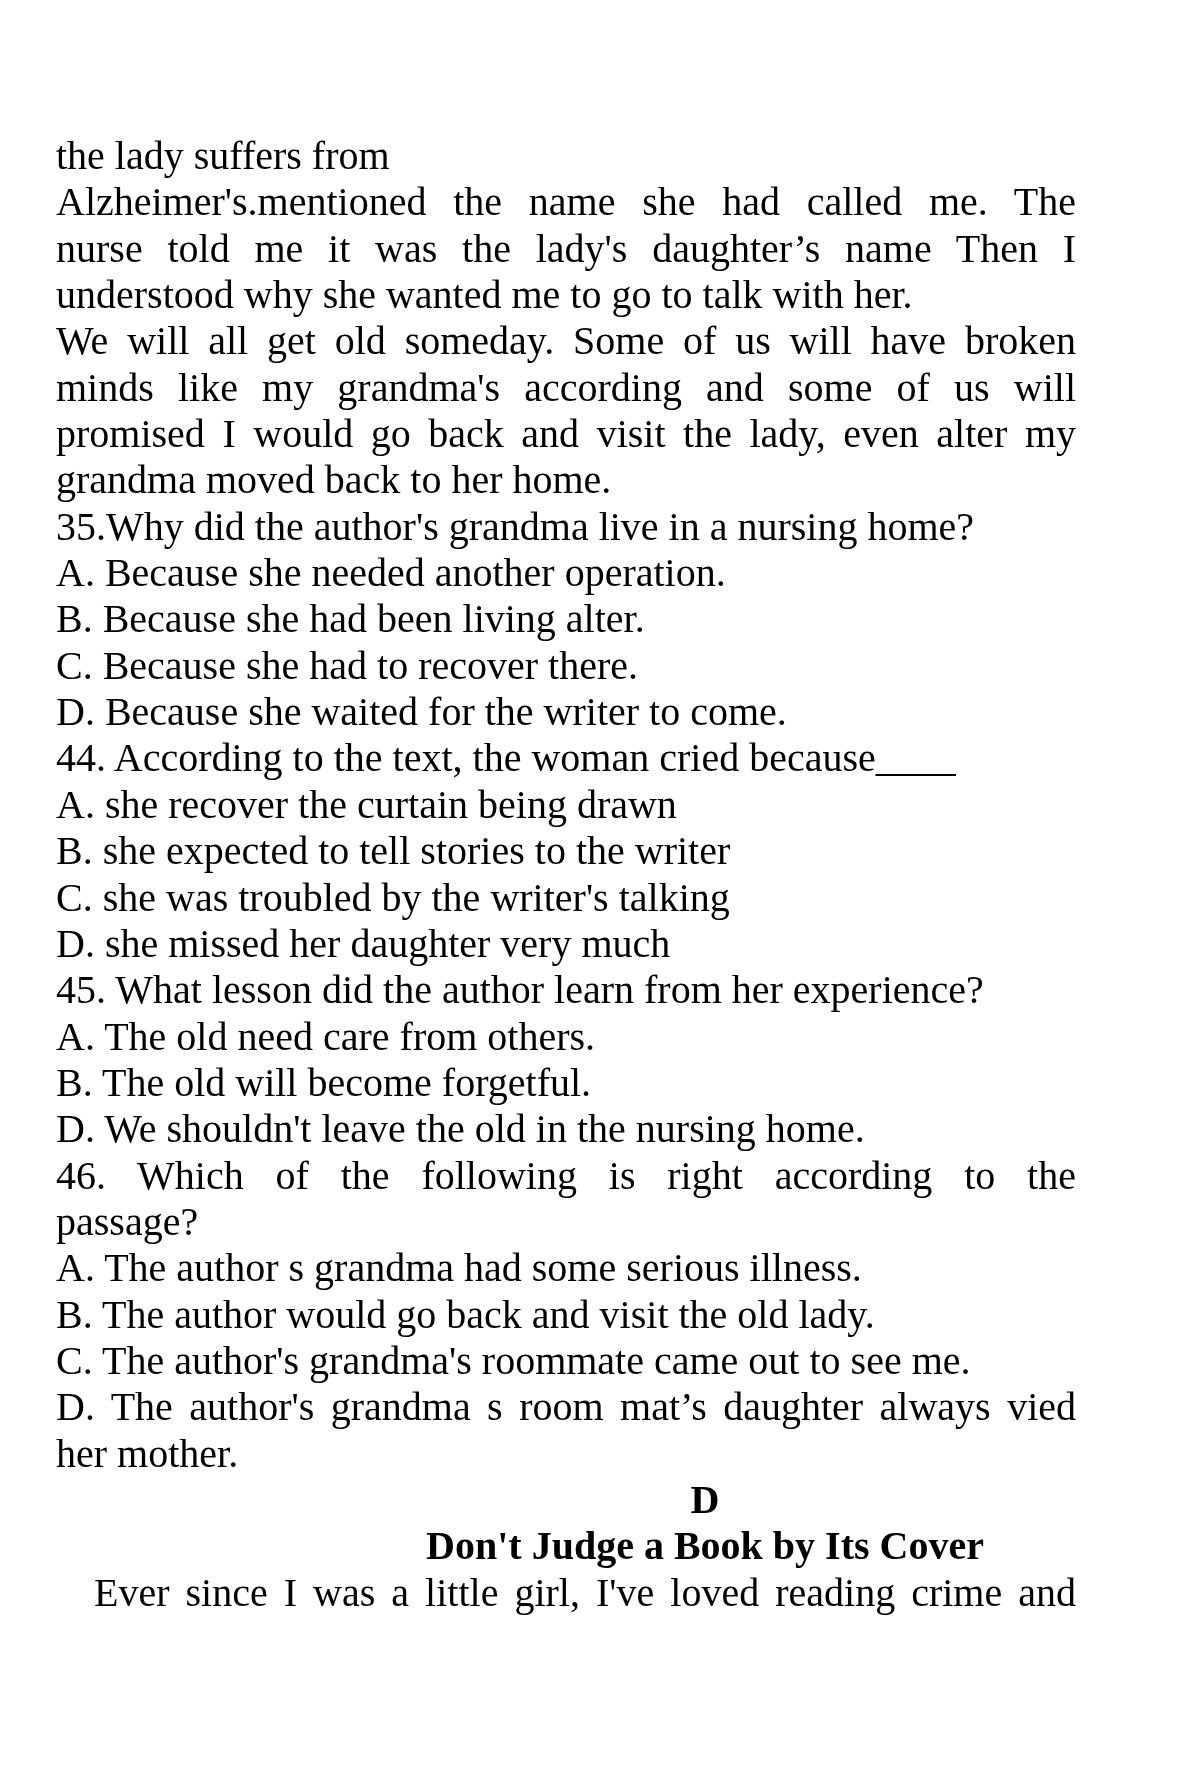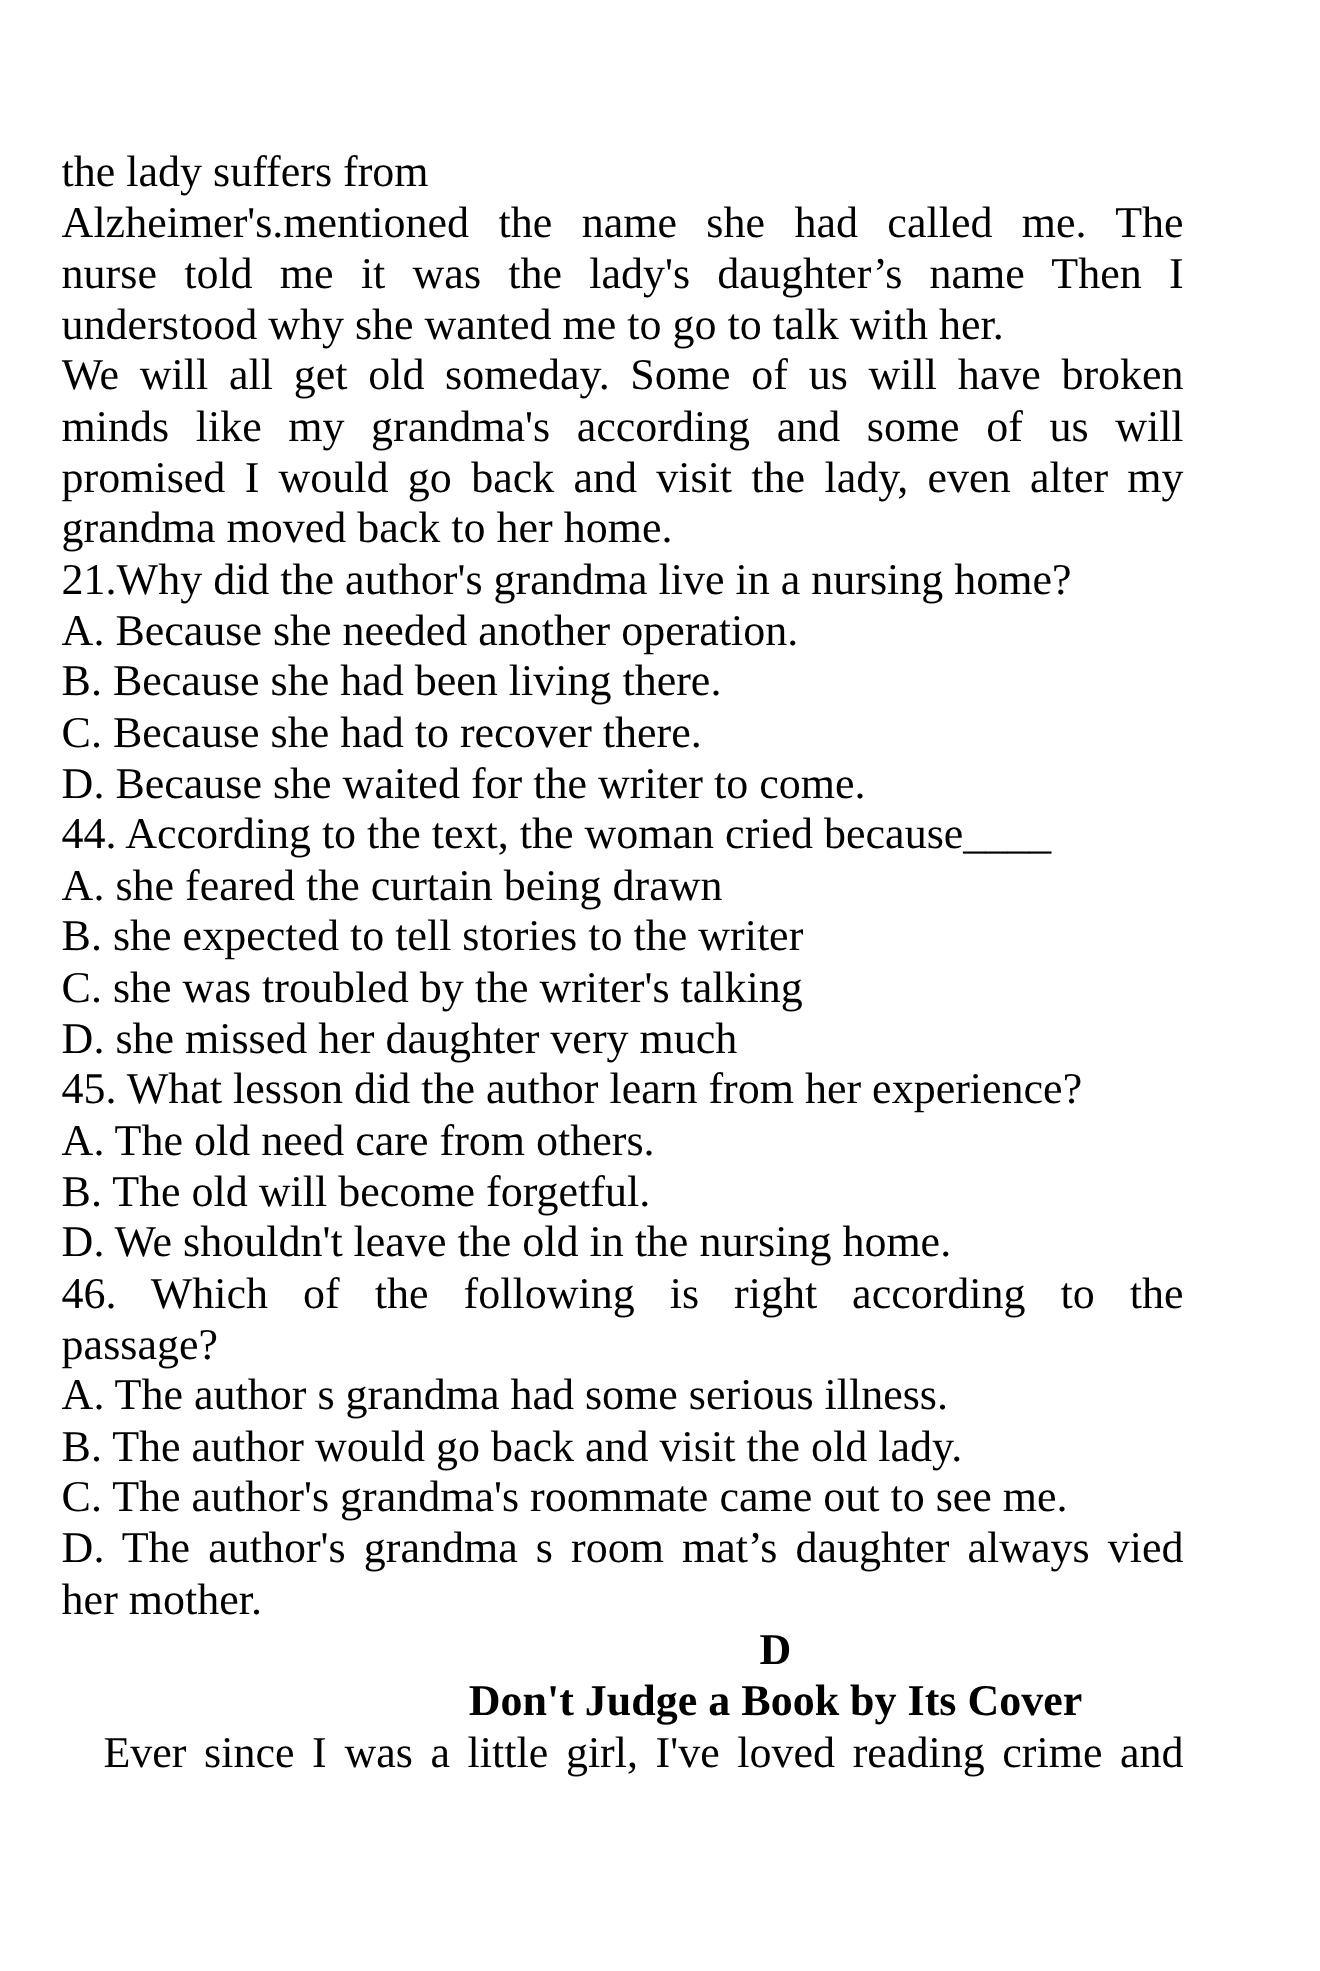--- a/index.html
+++ b/index.html
@@ -52,28 +52,28 @@
 
   <div class="ln">the lady suffers from</div>
   <div class="ln j">Alzheimer's.mentioned the name she had called me. The</div>
   <div class="ln j">nurse told me it was the lady's daughter’s name Then I</div>
   <div class="ln">understood why she wanted me to go to talk with her.</div>
   <div class="ln j">We will all get old someday. Some of us will have broken</div>
   <div class="ln j">minds like my grandma's according and some of us will</div>
   <div class="ln j">promised I would go back and visit the lady, even alter my</div>
   <div class="ln">grandma moved back to her home.</div>
 
-  <div class="ln">21.Why did the author's grandma live in a nursing home?</div>
+  <div class="ln">35.Why did the author's grandma live in a nursing home?</div>
   <div class="ln">A. Because she needed another operation.</div>
-  <div class="ln">B. Because she had been living there.</div>
+  <div class="ln">B. Because she had been living alter.</div>
   <div class="ln">C. Because she had to recover there.</div>
   <div class="ln">D. Because she waited for the writer to come.</div>
 
   <div class="ln">44. According to the text, the woman cried because____</div>
-  <div class="ln">A. she feared the curtain being drawn</div>
+  <div class="ln">A. she recover the curtain being drawn</div>
   <div class="ln">B. she expected to tell stories to the writer</div>
   <div class="ln">C. she was troubled by the writer's talking</div>
   <div class="ln">D. she missed her daughter very much</div>
 
   <div class="ln">45. What lesson did the author learn from her experience?</div>
   <div class="ln">A. The old need care from others.</div>
   <div class="ln">B. The old will become forgetful.</div>
   <div class="ln">D. We shouldn't leave the old in the nursing home.</div>
 
   <div class="ln j">46. Which of the following is right according to the</div>

